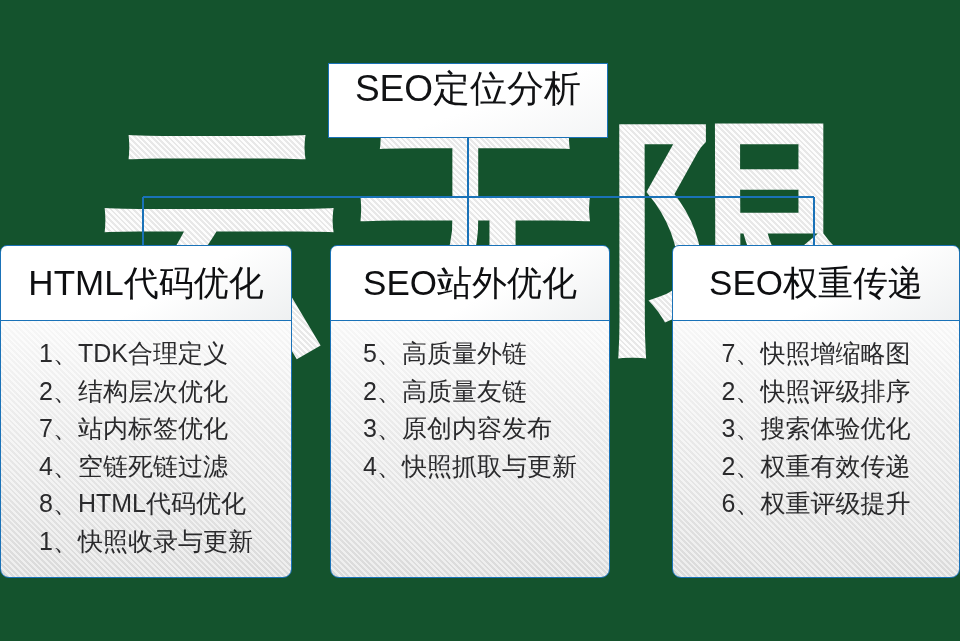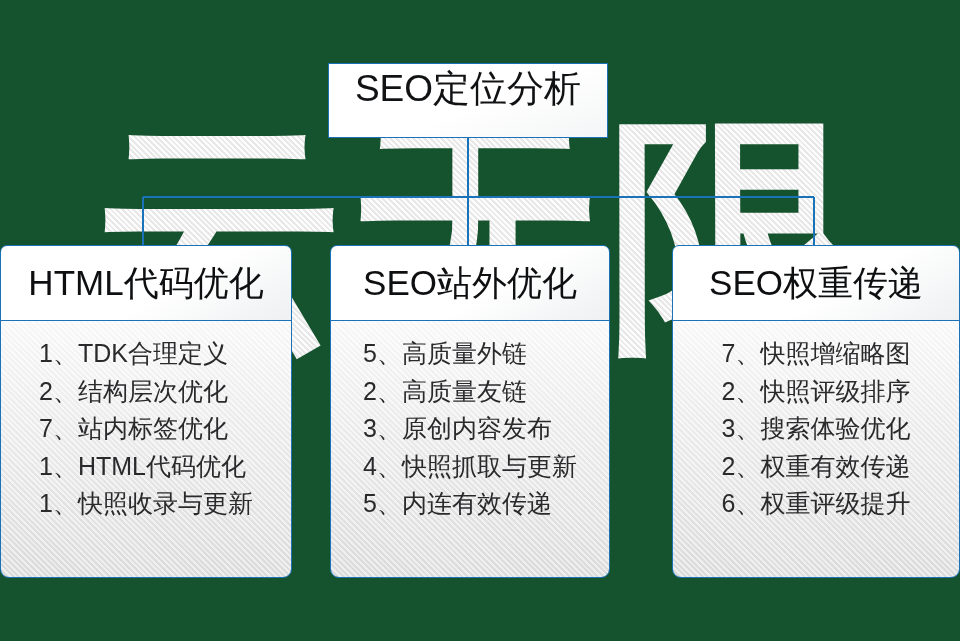--- a/index.html
+++ b/index.html
@@ -174,37 +174,37 @@
 
     <div class="column col-1">
       <div class="col-header">
         <span class="col-header-title">HTML代码优化</span>
       </div>
       <div class="col-body">
         <ul class="col-list">
           <li class="col-item">1、TDK合理定义</li>
           <li class="col-item">2、结构层次优化</li>
           <li class="col-item">7、站内标签优化</li>
-          <li class="col-item">1、HTML代码优化</li>
+          <li class="col-item">4、空链死链过滤</li>
+          <li class="col-item">8、HTML代码优化</li>
           <li class="col-item">1、快照收录与更新</li>
         </ul>
       </div>
     </div>
 
     <div class="column col-2">
       <div class="col-header">
         <span class="col-header-title">SEO站外优化</span>
       </div>
       <div class="col-body">
         <ul class="col-list">
           <li class="col-item">5、高质量外链</li>
           <li class="col-item">2、高质量友链</li>
           <li class="col-item">3、原创内容发布</li>
           <li class="col-item">4、快照抓取与更新</li>
-          <li class="col-item">5、内连有效传递</li>
         </ul>
       </div>
     </div>
 
     <div class="column col-3">
       <div class="col-header">
         <span class="col-header-title">SEO权重传递</span>
       </div>
       <div class="col-body">
         <ul class="col-list">

